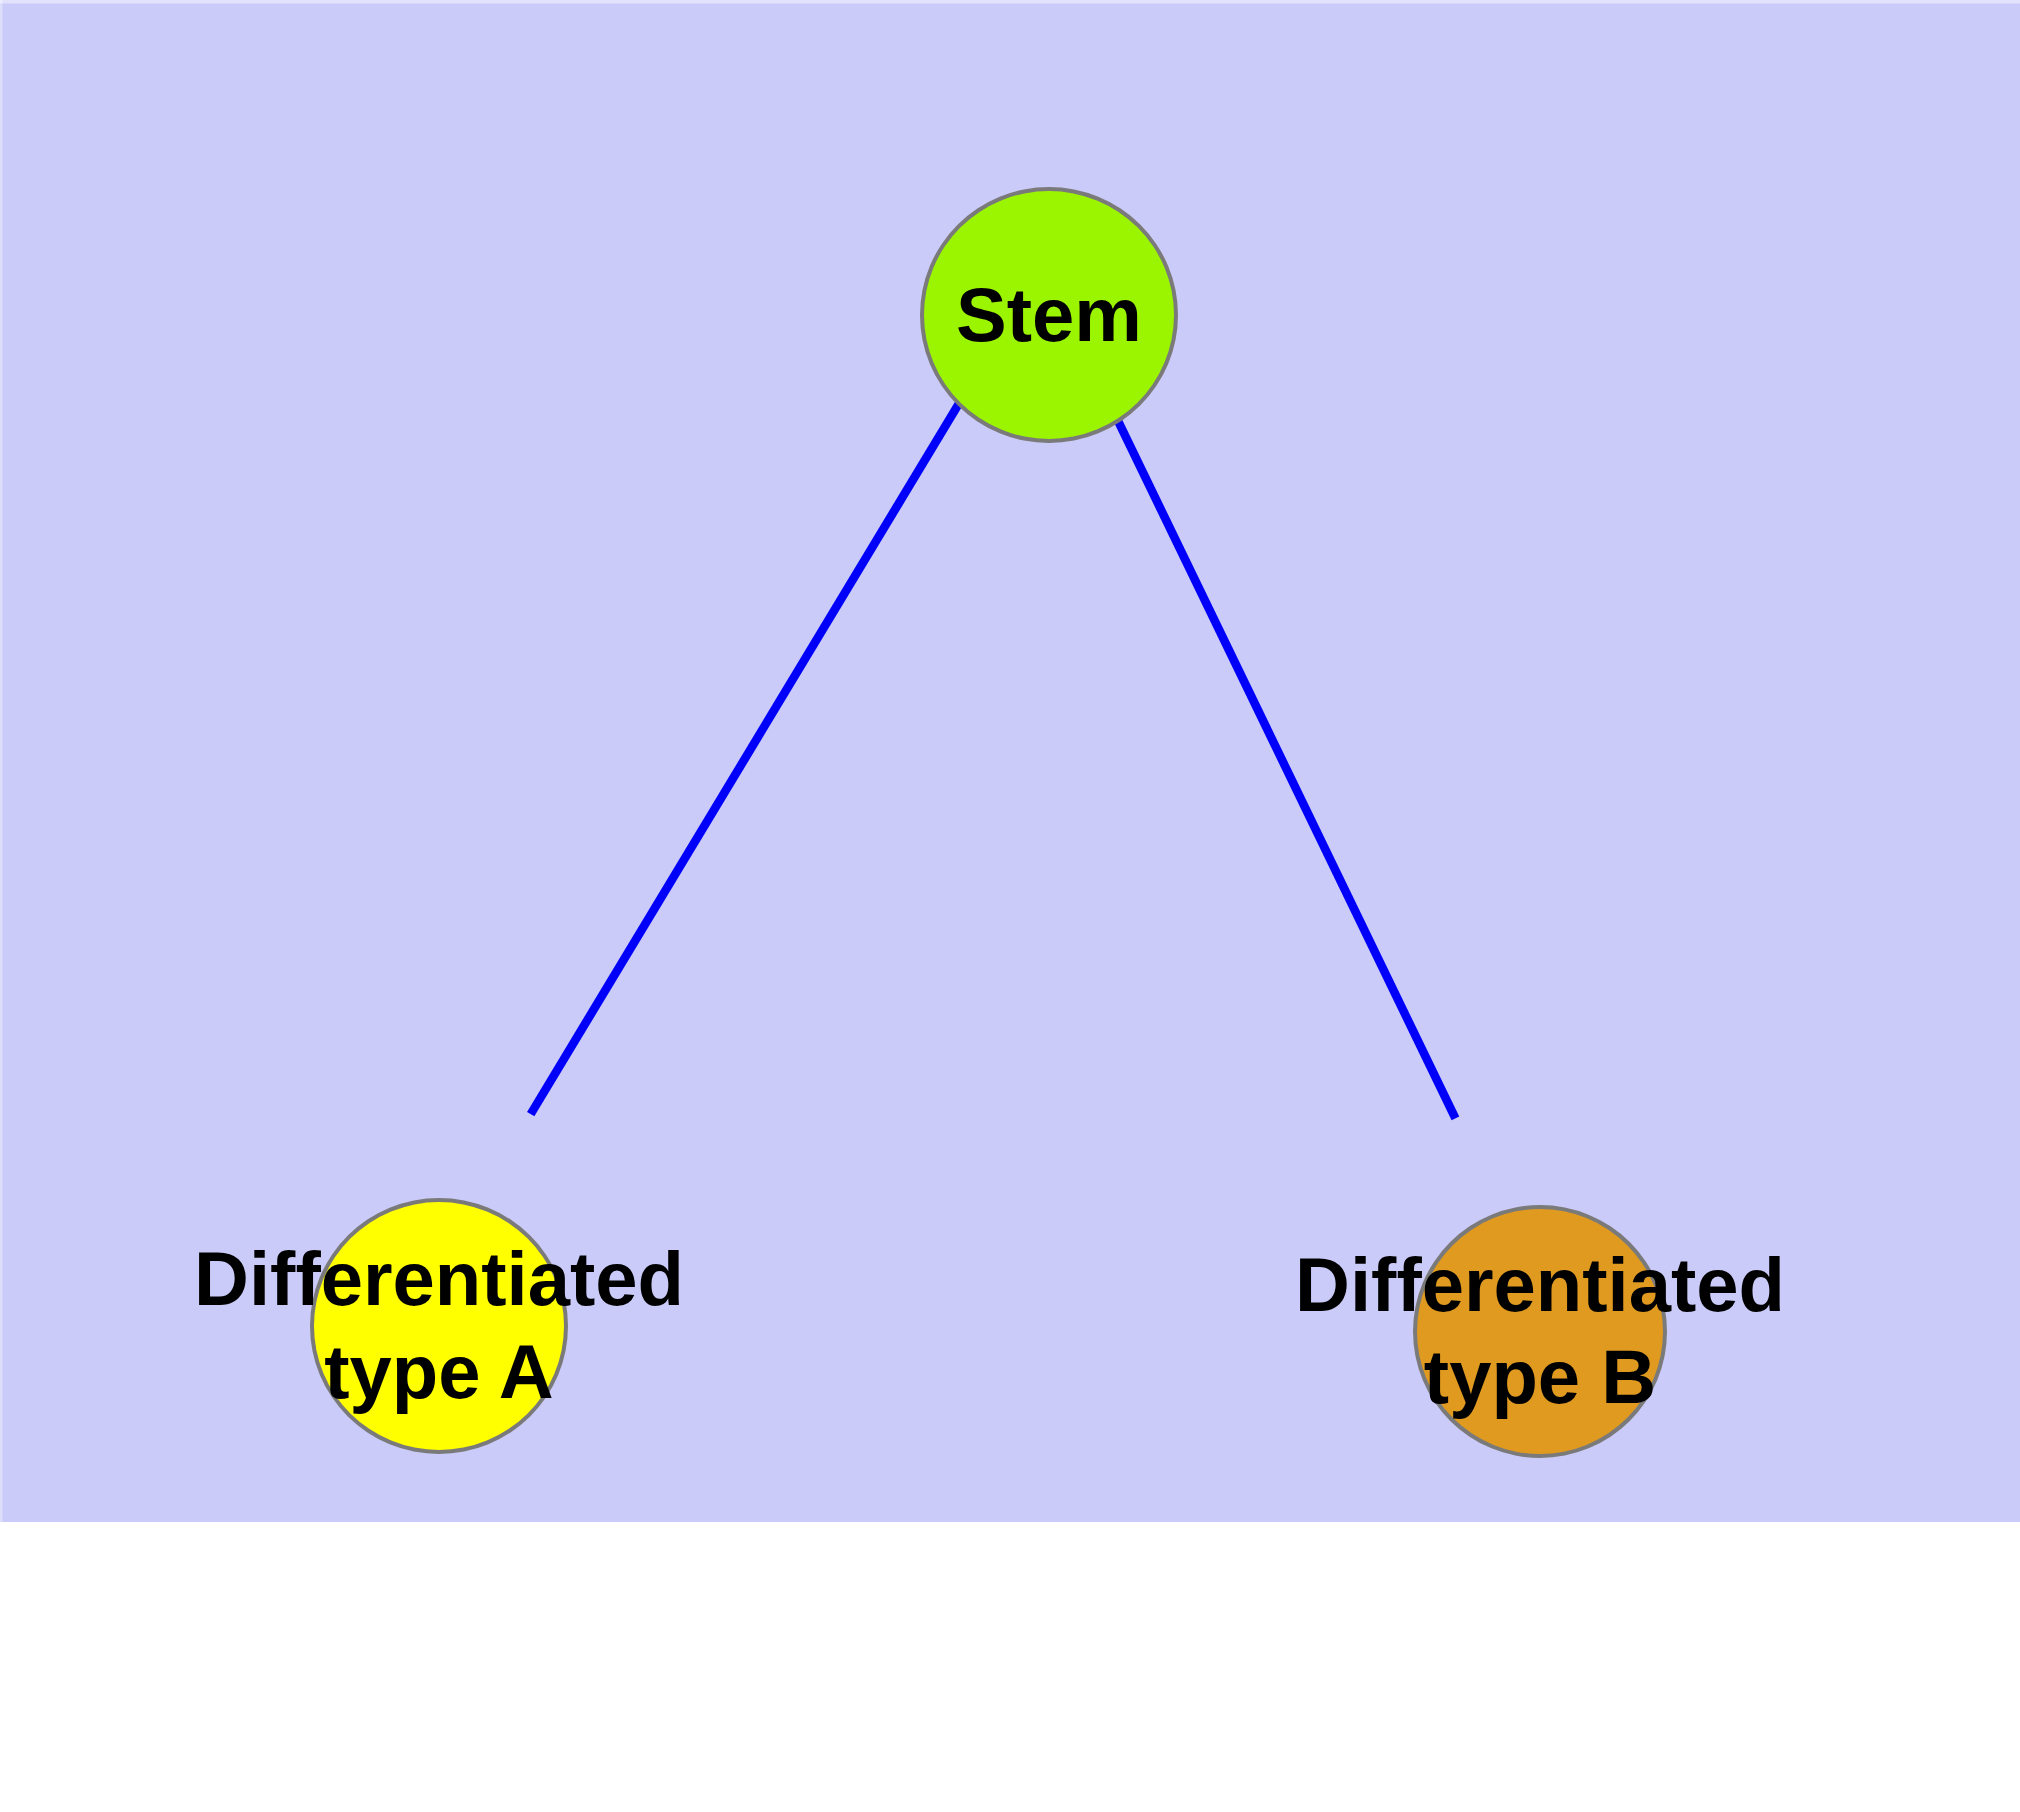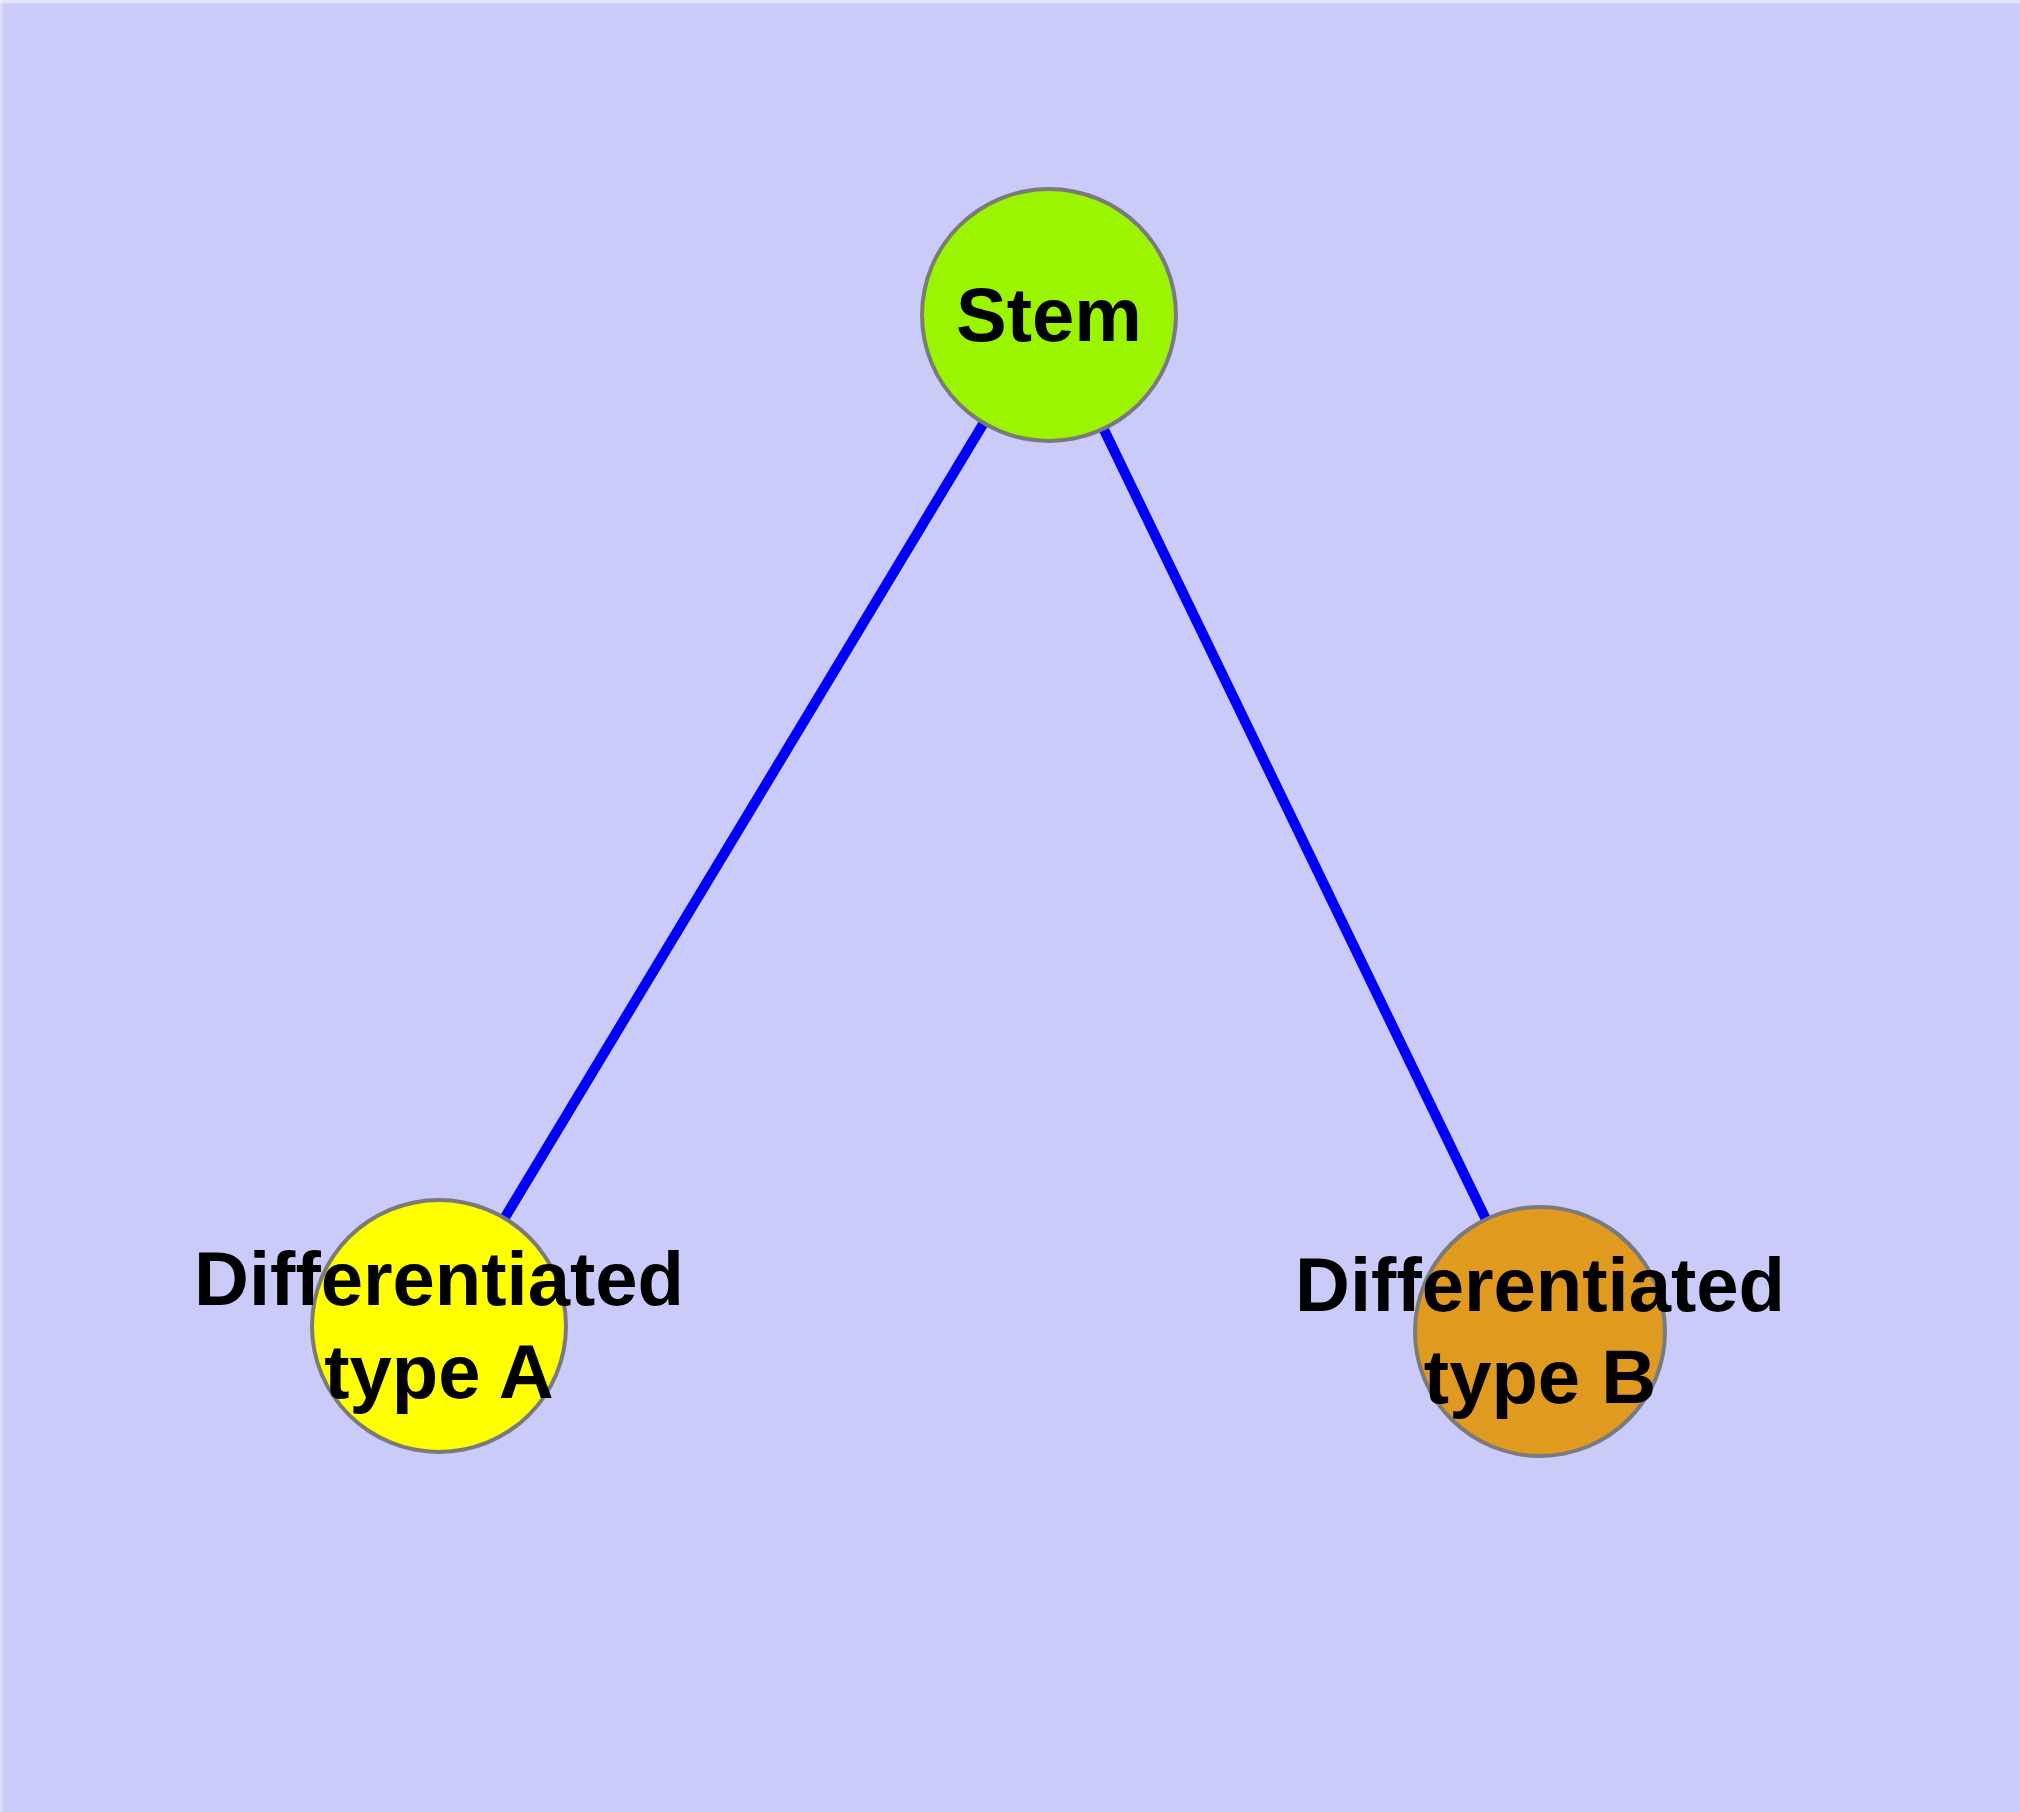--- a/index.html
+++ b/index.html
@@ -42,21 +42,21 @@
     text-align: center;
     font-weight: bold;
     font-size: 76px;
     line-height: 1.22;
     color: #000000;
   }
 </style>
 </head>
 <body>
 
-<div id="canvas" style="background: rgb(203, 203, 250); width: 2021px; height: 1812px;">
+<div id="canvas" style="background: rgb(203, 203, 250); width: 2021px; height: 1522px;">
 
   <svg id="edges-layer" xmlns="http://www.w3.org/2000/svg" viewBox="0 0 2384 2138" width="2021" height="1812">
     <line class="edge" id="edge-0" x1="1237" y1="372" x2="518" y2="1565" stroke="#0000FA" stroke-width="12"></line>
     <line class="edge" id="edge-1" x1="1237" y1="372" x2="1817" y2="1571" stroke="#0000FA" stroke-width="12"></line>
   </svg>
 
   <div class="node" id="node-stem" style="left: 920px; top: 187px; width: 258px; height: 256px; background: rgb(155, 245, 0); border-color: rgb(122, 122, 122);">
     <span class="node-label">Stem</span>
   </div>
 

